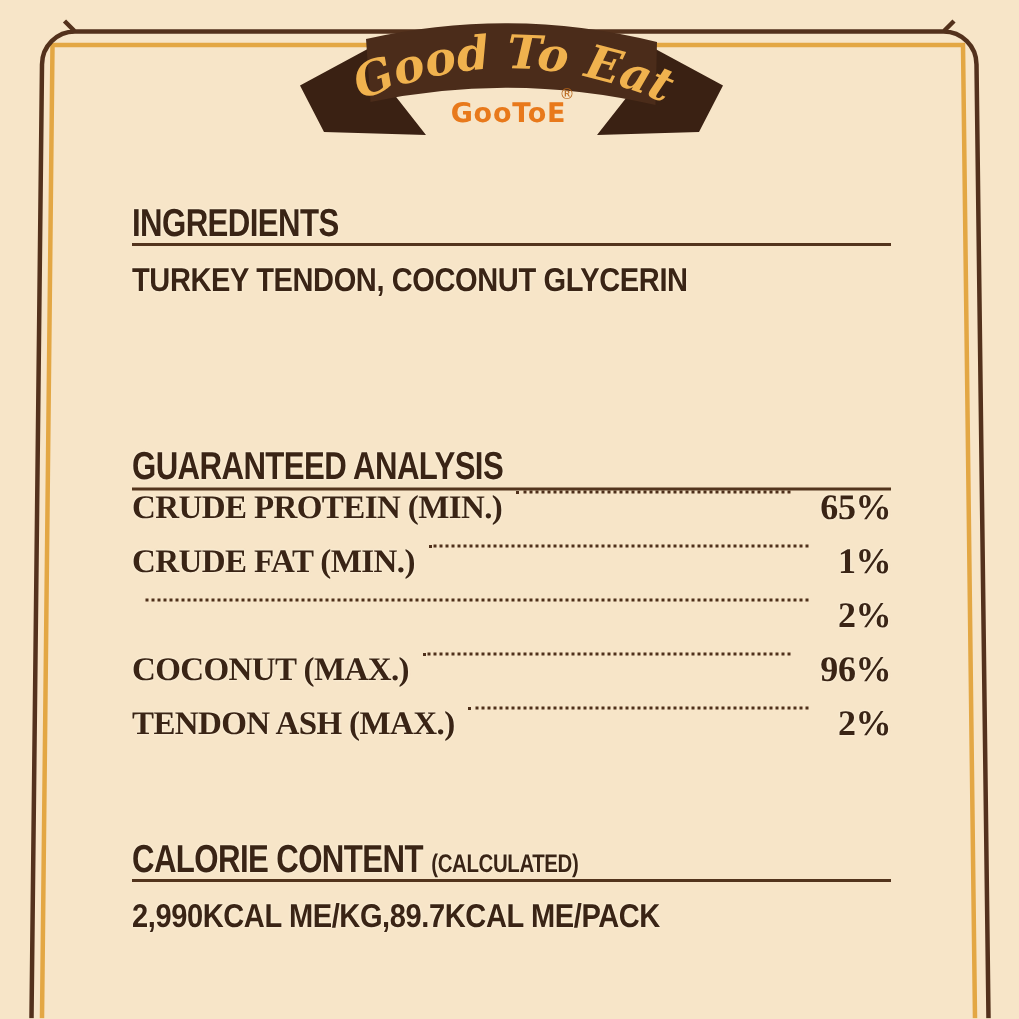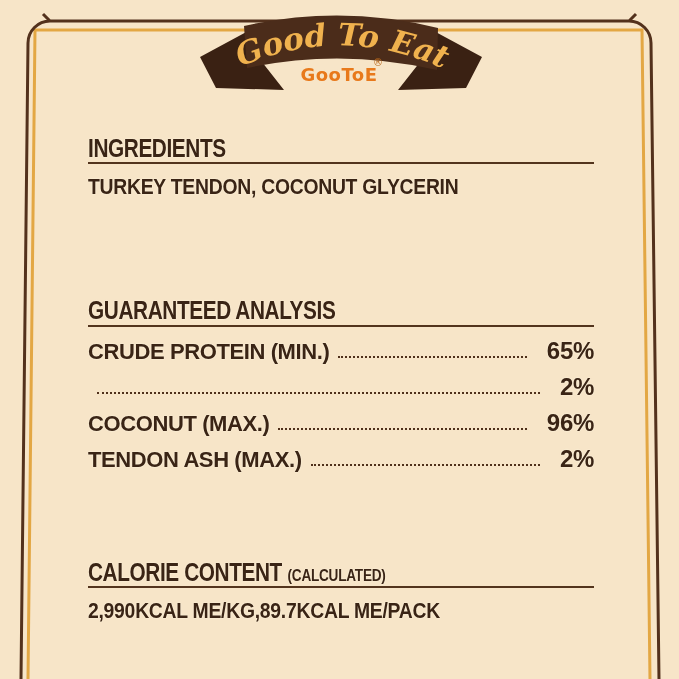--- a/index.html
+++ b/index.html
@@ -18,21 +18,21 @@
     transform:scaleX(.8);transform-origin:left center;white-space:nowrap;
     color:#3a2415;display:flex;align-items:baseline;gap:7px;
   }
   .sec-sub{font-weight:bold;font-size:17px;letter-spacing:-.3px;}
   .rule{position:absolute;left:88px;width:506px;height:0;border-top:2px solid #53341d;}
   .val-line{
     font-weight:bold;font-size:22px;line-height:1;letter-spacing:-.3px;
     transform:scaleX(.88);transform-origin:left center;white-space:nowrap;
   }
   .ga-rows{position:absolute;left:88px;top:327px;width:506px;}
-  .ga-row{display:flex;align-items:flex-end;height:36px;}
+  .ga-row{display:flex;align-items:flex-start;height:36px;font-family:Liberation Serif, serif;}
   .ga-label{font-weight:bold;font-size:22px;line-height:1;letter-spacing:-.4px;white-space:nowrap;}
   .ga-leader{flex:1;height:0;border-bottom:2px dotted #4f301b;margin:0 4px 5px 9px;min-width:20px;}
   .ga-value{font-weight:bold;font-size:24px;line-height:1;letter-spacing:-.3px;white-space:nowrap;margin-left:16px;}
 </style>
 </head>
 <body>
 
 <div class="stage">
 
   <svg width="679" height="679" viewBox="0 0 679 679">
@@ -65,20 +65,25 @@
   </div>
   <div class="rule" style="top:325px;"></div>
 
   <div class="ga-rows">
     <div class="ga-row">
       <span class="ga-label halo">CRUDE PROTEIN (MIN.)</span>
       <span class="ga-leader"></span>
       <span class="ga-value halo">65%</span>
     </div>
     <div class="ga-row">
+      <span class="ga-label halo">CRUDE FAT (MIN.)</span>
+      <span class="ga-leader"></span>
+      <span class="ga-value halo">1%</span>
+    </div>
+    <div class="ga-row">
       <span class="ga-leader"></span>
       <span class="ga-value halo">2%</span>
     </div>
     <div class="ga-row">
       <span class="ga-label halo">COCONUT (MAX.)</span>
       <span class="ga-leader"></span>
       <span class="ga-value halo">96%</span>
     </div>
     <div class="ga-row">
       <span class="ga-label halo">TENDON ASH (MAX.)</span>

